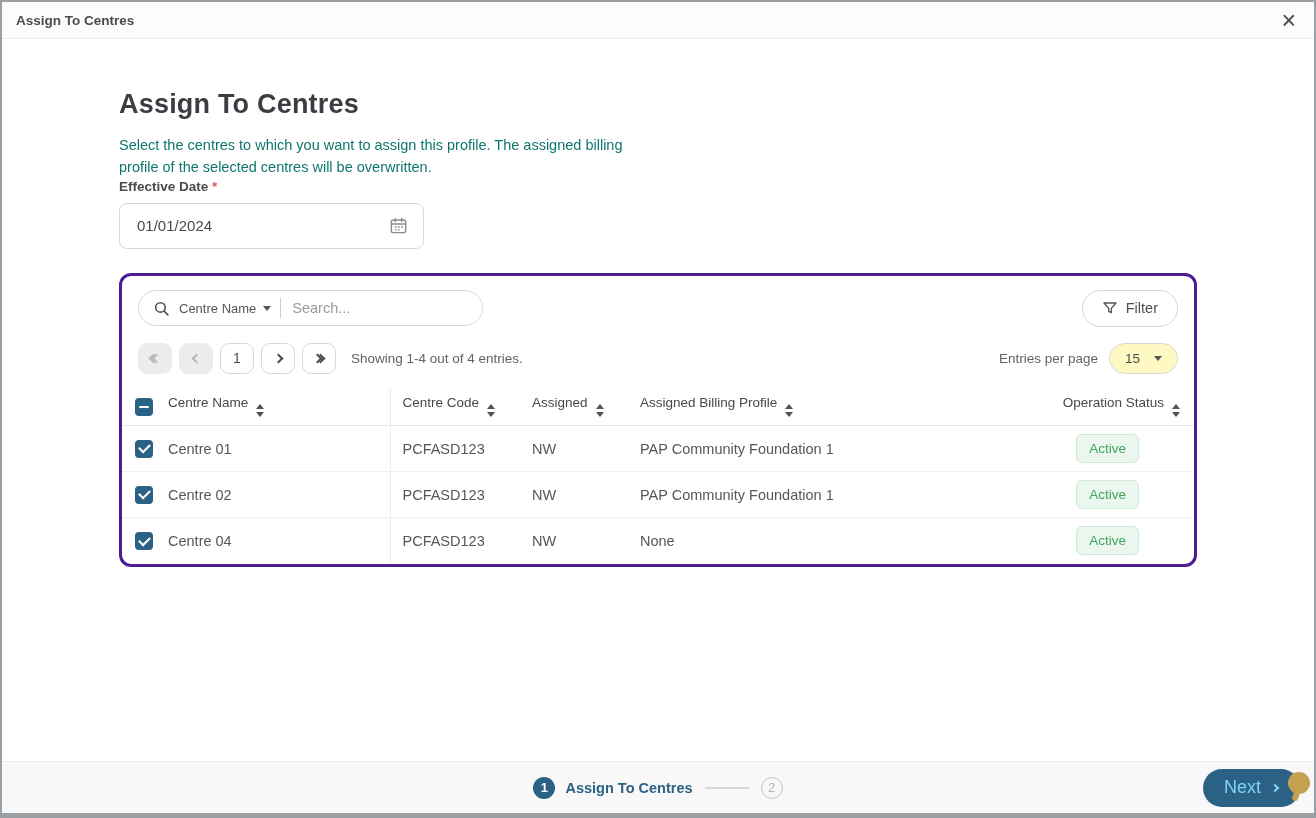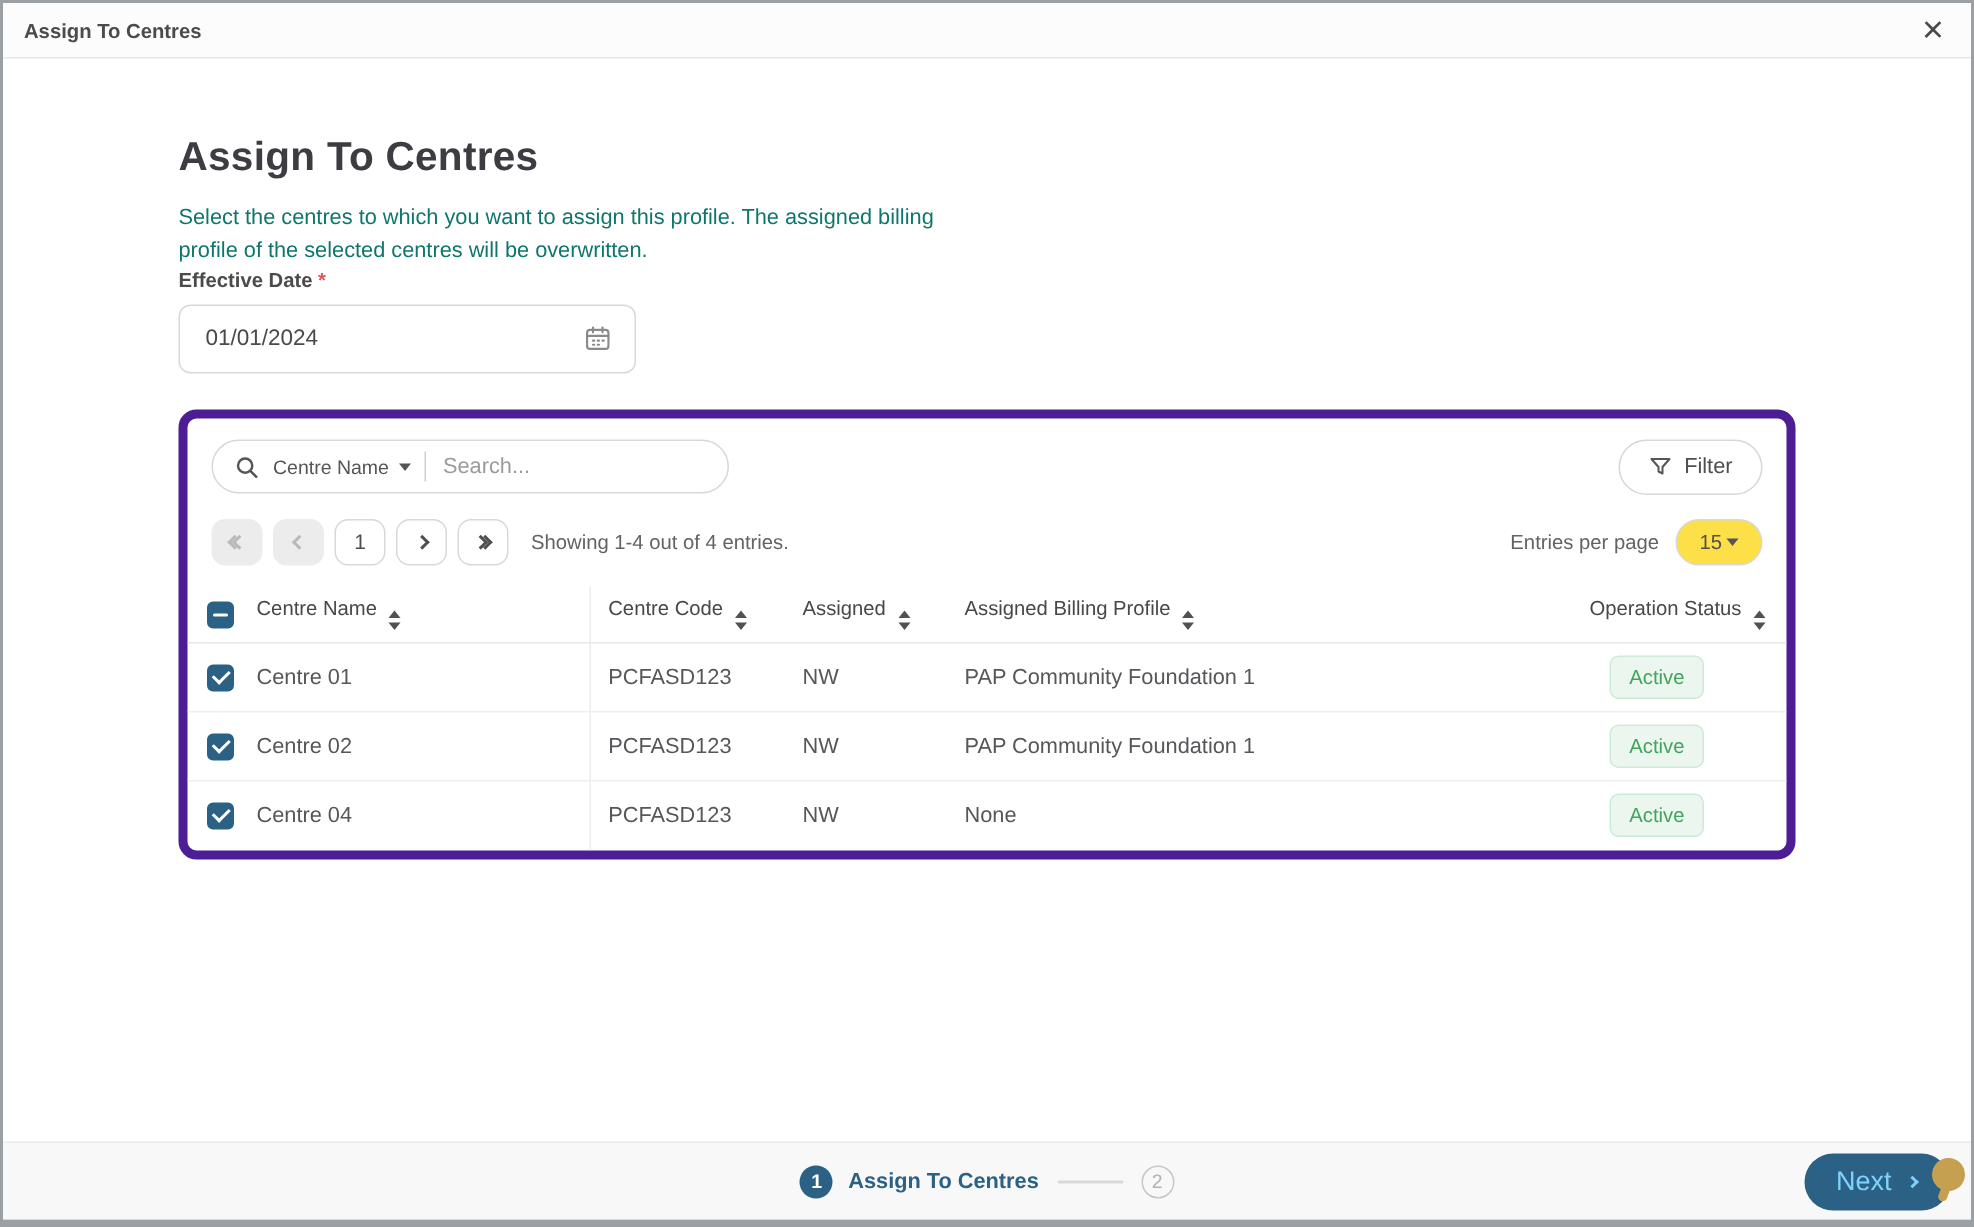--- a/index.html
+++ b/index.html
@@ -38,21 +38,21 @@
     display:flex; align-items:center; justify-content:space-between;
     padding:0 15px; background:#fff;
   }
   .date-input input {
     border:none; outline:none; font-size:15px; color:#4a4a4a;
     width:180px; font-family:inherit; background:transparent;
   }
   .cal-btn { border:none; background:none; padding:0; cursor:pointer; display:flex; }
 
   
-  .panel { margin-top:24px; border:6px solid #4c1d95; border-radius:12px; overflow:hidden; background:#fff; }
+  .panel { margin-top:24px; border:3px solid #4c1d95; border-radius:12px; overflow:hidden; background:#fff; }
 
   .toolbar { display:flex; justify-content:space-between; align-items:center; padding:14px 16px 12px; }
   .searchbar {
     display:flex; align-items:center; gap:9px;
     width:345px; height:36px; padding:0 14px;
     border:1.5px solid #d7d7d7; border-radius:18px; background:#fff;
   }
   .cat-btn {
     display:flex; align-items:center; gap:7px; border:none; background:none;
     padding:0; font-size:13px; color:#555; font-family:inherit; cursor:pointer; white-space:nowrap;
@@ -75,22 +75,22 @@
   }
   .pgbtn.disabled { background:#ececec; border-color:#ececec; color:#b9b9b9; }
   .chev { display:inline-block; width:7px; height:7px; border-top:2px solid currentColor; border-right:2px solid currentColor; }
   .chev.r { transform:rotate(45deg); }
   .chev.l { transform:rotate(225deg); }
   .chev.tight { margin-left:-4px; }
   .summary { margin-left:8px; font-size:13.5px; color:#636363; }
   .right-group { margin-left:auto; display:flex; align-items:center; gap:11px; }
   .epp-label { font-size:13.5px; color:#636363; }
   .epp-btn {
-    height:31px; padding:0 15px; border:1px solid #d8d8d8; border-radius:16px; background:#fde047;
-    display:flex; align-items:center; gap:3px; font-size:13.5px; color:#4f4f4f; font-family:inherit; cursor:pointer;
+    height:31px; padding:0 15px; border:1px solid #d8d8d8; border-radius:16px; background:#fef9c3;
+    display:flex; align-items:center; gap:14px; font-size:13.5px; color:#4f4f4f; font-family:inherit; cursor:pointer;
   }
 
   
   table { width:100%; border-collapse:collapse; }
   th {
     height:38px; border-bottom:1px solid #e7e7e7; text-align:left;
     font-weight:normal; font-size:13.5px; color:#48484c; padding:0 8px 0 0; white-space:nowrap;
   }
   td { height:46px; font-size:14.5px; color:#57575b; padding:0 8px 0 0; }
   tbody tr + tr td { border-top:1px solid #efefef; }

